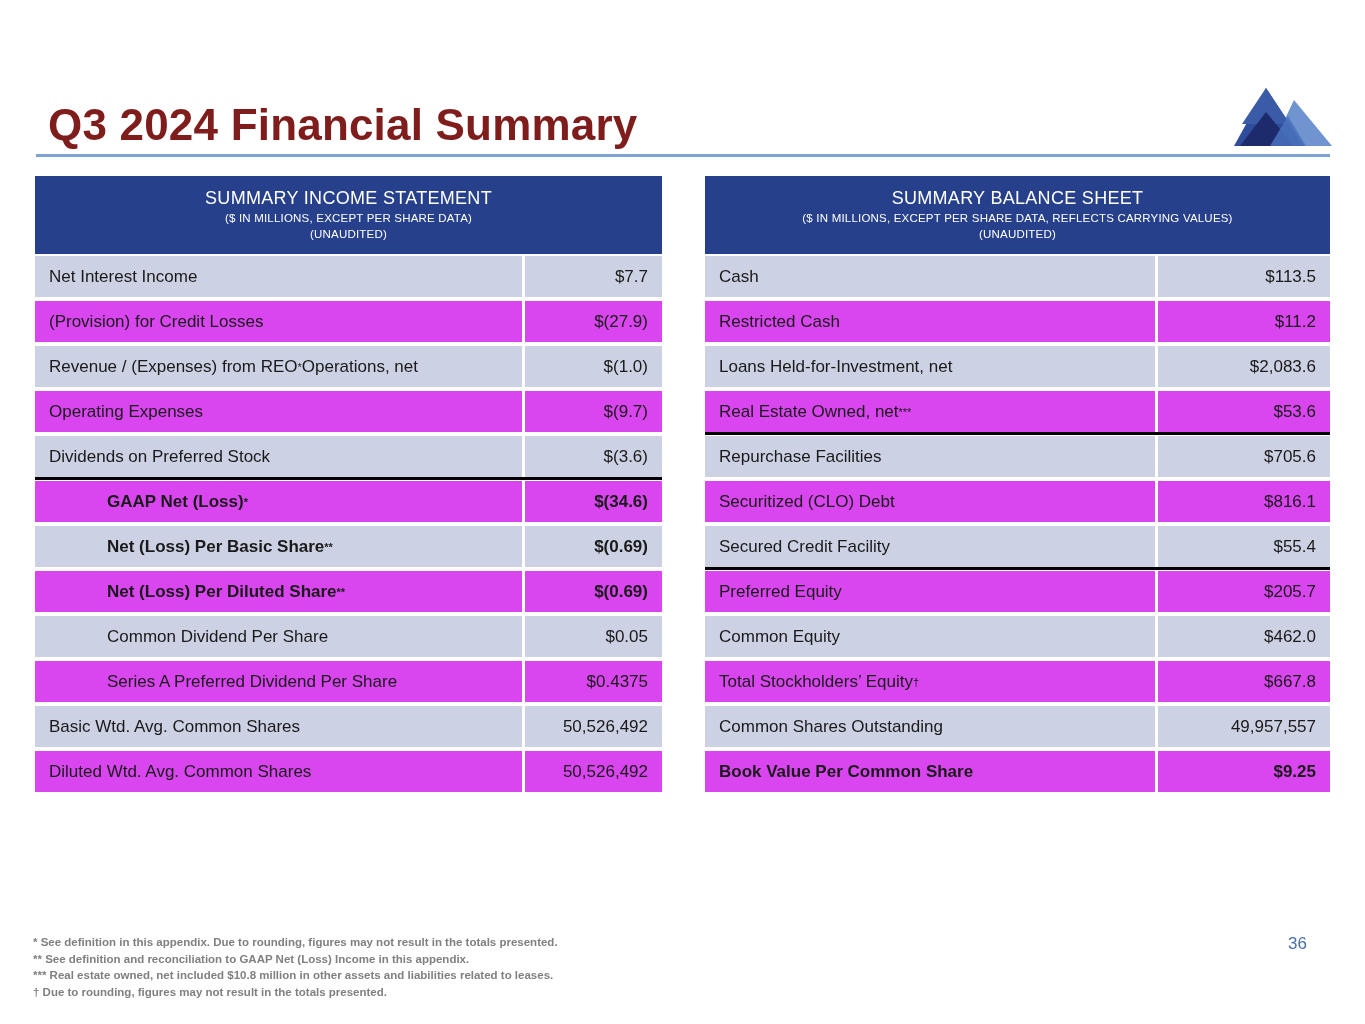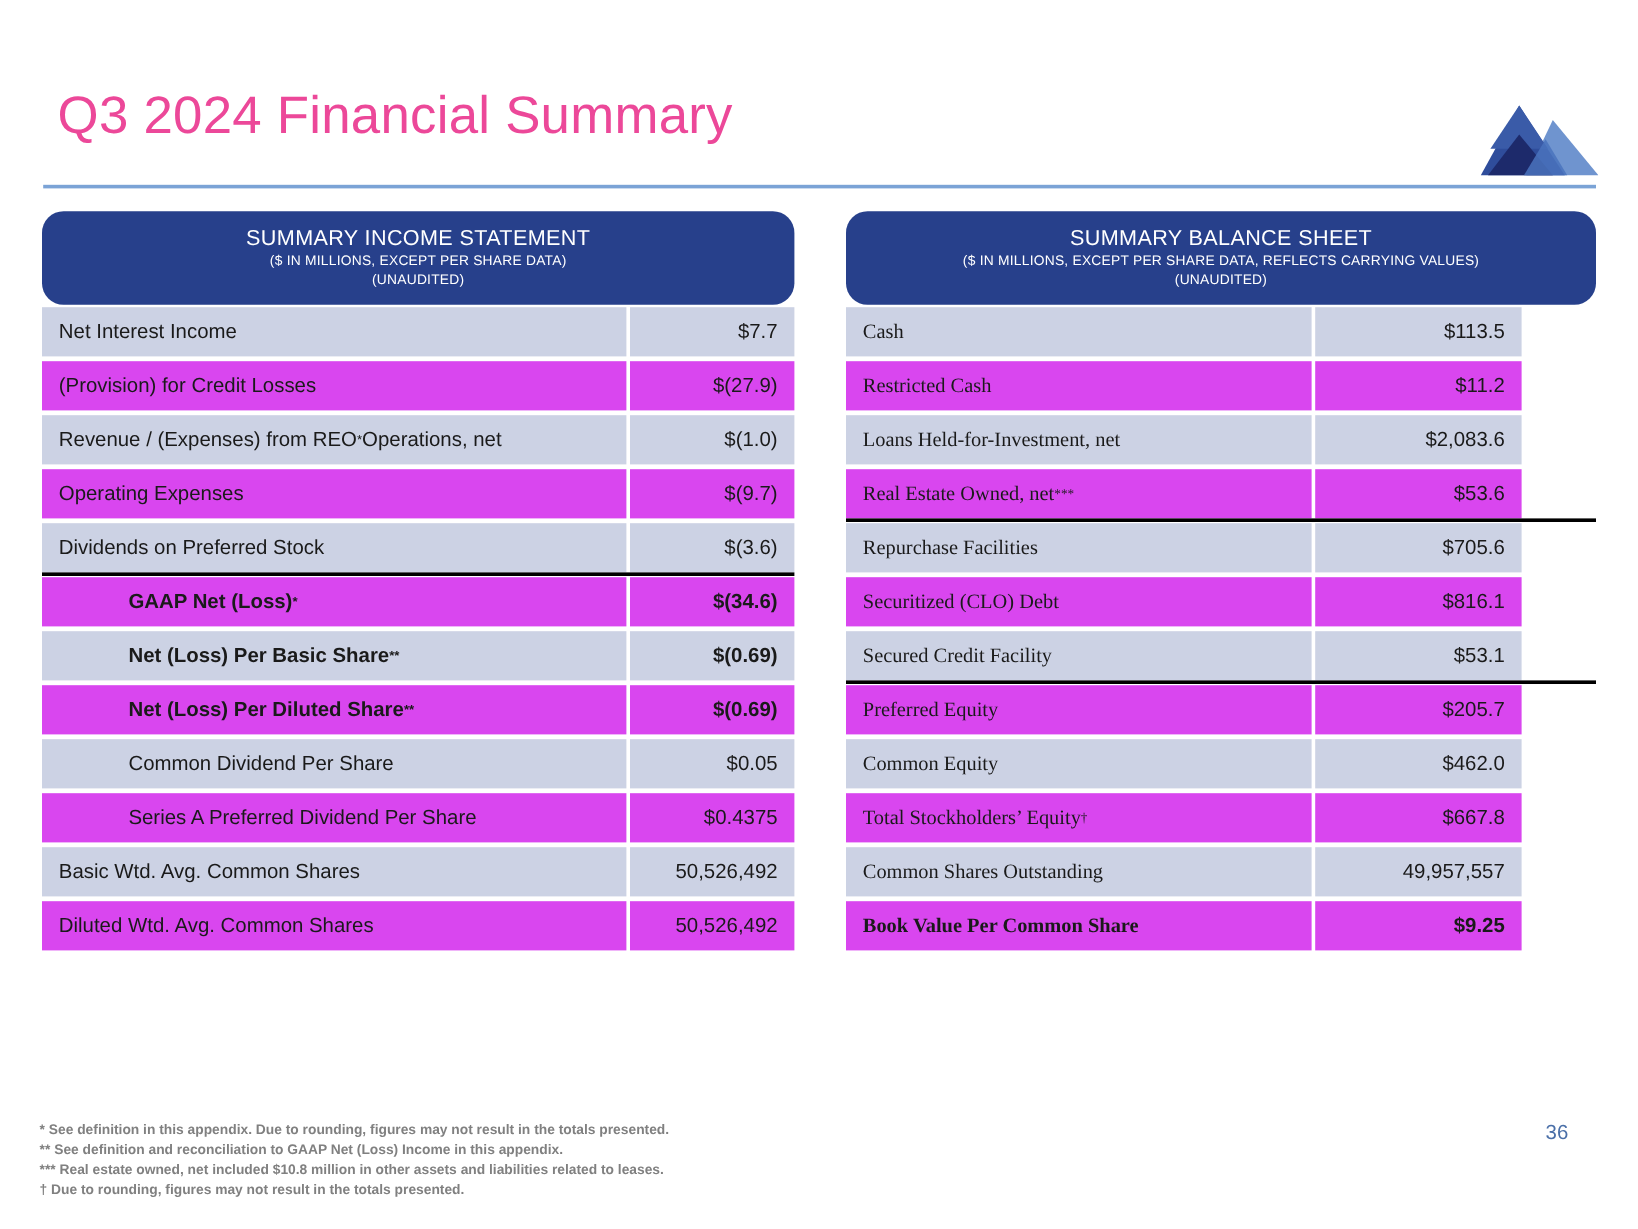--- a/index.html
+++ b/index.html
@@ -12,24 +12,24 @@
     height: 1024px;
     position: relative;
     font-family: "Liberation Sans", sans-serif;
     overflow: hidden;
   }
 
   
   #slide-title {
     position: absolute;
     left: 48px;
-    top: 72px;
+    top: 100px;
     font-size: 44px;
-    font-weight: 400;
-    color: #ec4899;
+    font-weight: 700;
+    color: #7f1d1d;
     letter-spacing: 0.2px;
     white-space: nowrap;
   }
   #title-rule {
     position: absolute;
     left: 36px;
     top: 154px;
     width: 1294px;
     height: 3px;
     background: #7ba3d6;
@@ -52,21 +52,20 @@
   #income-table { left: 35px;  width: 627px; }
   #balance-table { left: 705px; width: 625px; }
 
   .tbl-header {
     background: #27408b;
     color: #ffffff;
     text-align: center;
     padding: 10px 6px 12px 6px;
     box-sizing: border-box;
     height: 78px;
-    border-radius: 18px;
   }
   .tbl-header .h-main {
     font-size: 18px;
     letter-spacing: 0.3px;
     line-height: 24px;
   }
   .tbl-header .h-sub {
     font-size: 11.5px;
     letter-spacing: 0.2px;
     line-height: 16px;
@@ -102,21 +101,21 @@
     height: 41px;
     display: flex;
     align-items: center;
     justify-content: flex-end;
     box-sizing: border-box;
     padding-left: 44px;
   }
   
   #income-table .cell-label { width: 487px; }
   #income-table .cell-value { width: 137px; margin-left: 3px; }
-  #balance-table .cell-label { width: 388px; font-family: Liberation Serif, serif; }
+  #balance-table .cell-label { width: 450px; }
   #balance-table .cell-value { width: 172px; margin-left: 3px; }
 
   .row.bold .cell-label,
   .row.bold .cell-value { font-weight: bold; }
   .row.indent .cell-label { padding-left: 72px; }
 
   .row.topline::before {
     content: "";
     position: absolute;
     left: 0; right: 0; top: -2px;
@@ -249,21 +248,21 @@
       <div class="row shade-a topline">
         <div class="cell-label">Repurchase Facilities</div>
         <div class="cell-value">$705.6</div>
       </div>
       <div class="row shade-b">
         <div class="cell-label">Securitized (CLO) Debt</div>
         <div class="cell-value">$816.1</div>
       </div>
       <div class="row shade-a">
         <div class="cell-label">Secured Credit Facility</div>
-        <div class="cell-value">$53.1</div>
+        <div class="cell-value">$55.4</div>
       </div>
       <div class="row shade-b topline">
         <div class="cell-label">Preferred Equity</div>
         <div class="cell-value">$205.7</div>
       </div>
       <div class="row shade-a">
         <div class="cell-label">Common Equity</div>
         <div class="cell-value">$462.0</div>
       </div>
       <div class="row shade-b">

